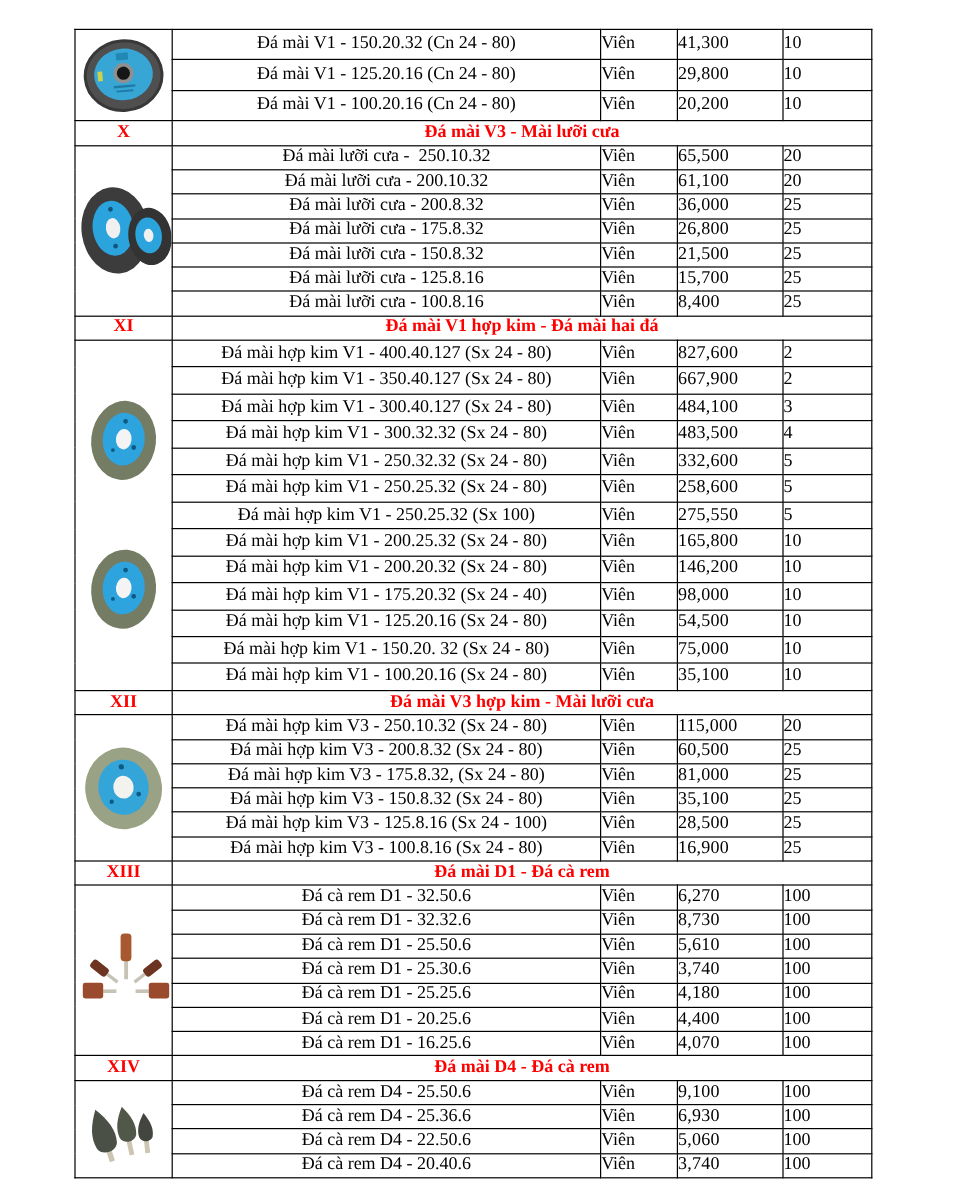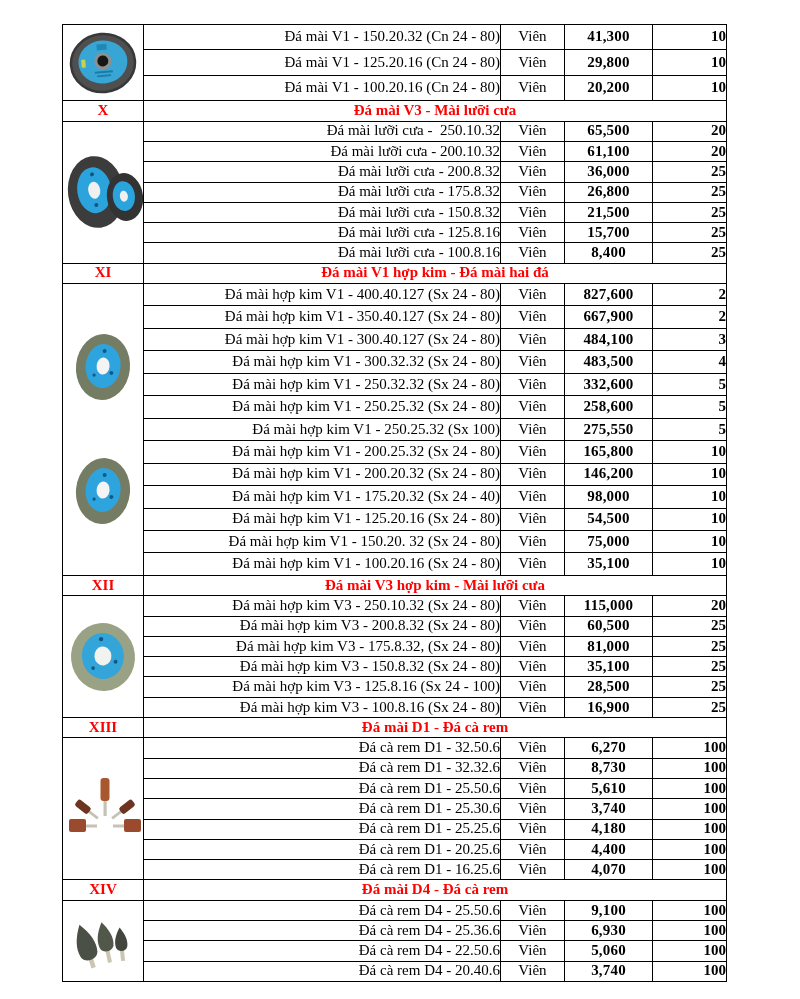--- a/index.html
+++ b/index.html
@@ -14,24 +14,24 @@
     position: absolute; left: 62px; top: 24px;
     width: 664px; height: 958px;
     border-collapse: collapse; table-layout: fixed;
   }
   table.price td {
     border: 1.5px solid #000;
     padding: 0; vertical-align: middle;
     font-size: 15px; line-height: 1.05;
     overflow: hidden;
   }
-  td.c-name  { text-align: right; padding-left: 5px; white-space: pre; }
-  td.c-unit  { text-align: center; }
-  td.c-price { text-align: center; font-weight: bold; padding-right: 9px; letter-spacing: 0.2px; }
-  td.c-qty   { text-align: right; font-weight: bold; }
+  td.c-name  { text-align: center; padding-left: 5px; white-space: pre; }
+  td.c-unit  { }
+  td.c-price { text-align: left; font-weight: normal; padding-right: 9px; letter-spacing: 0.2px; }
+  td.c-qty   { text-align: left; font-weight: normal; }
   td.numeral {
     color: var(--accent-red, #f00); font-weight: bold;
     text-align: center; font-size: 16.5px;
   }
   td.section-title {
     color: var(--accent-red, #f00); font-weight: bold;
     text-align: center; padding-left: 5px; font-size: 15.5px; white-space: pre;
   }
   td.img-cell { text-align: center; vertical-align: middle; background: #fff; }
   td.img-cell svg { display: inline-block; vertical-align: middle; }

